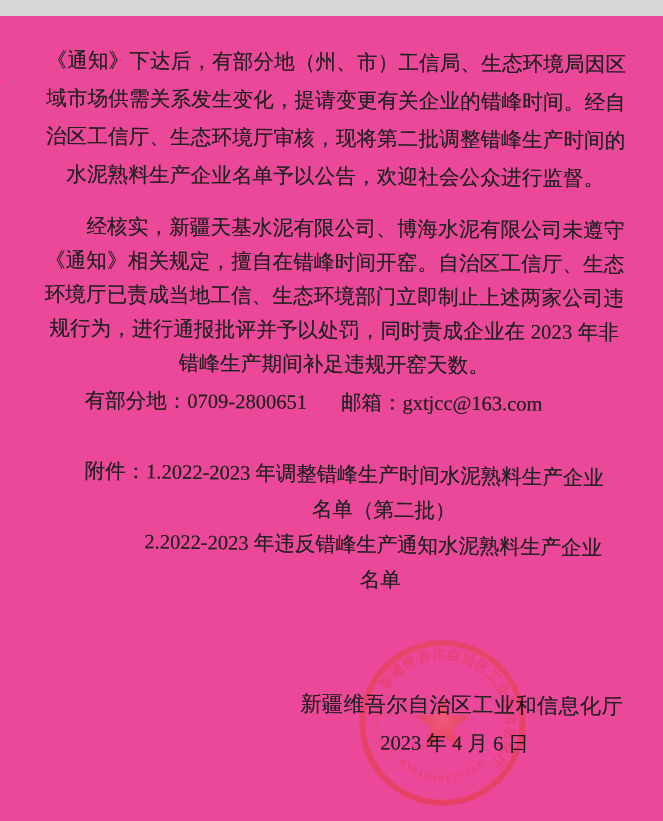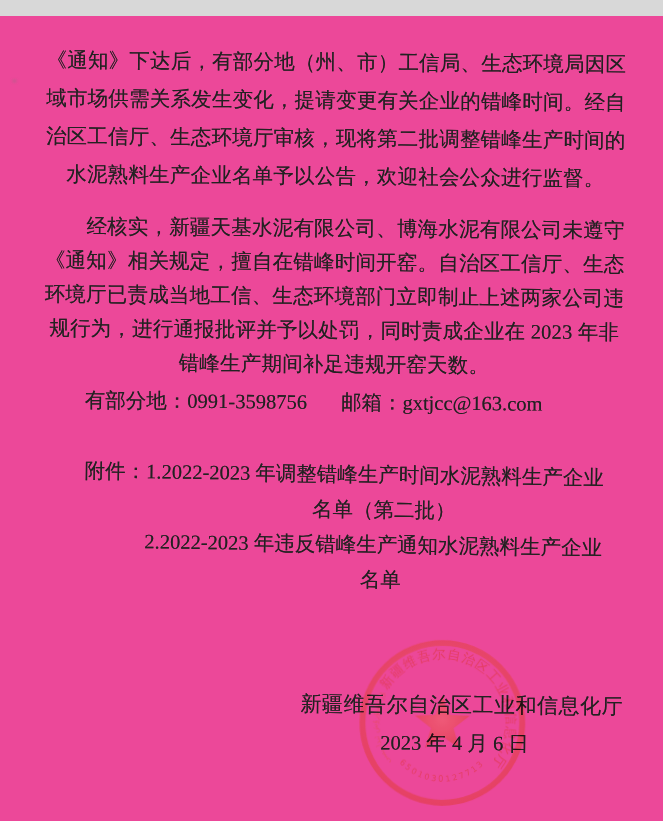--- a/index.html
+++ b/index.html
@@ -85,21 +85,21 @@
 
     <div class="para2">
       <div class="line indent">经核实，新疆天基水泥有限公司、博海水泥有限公司未遵守</div>
       <div class="line">《通知》相关规定，擅自在错峰时间开窑。自治区工信厅、生态</div>
       <div class="line">环境厅已责成当地工信、生态环境部门立即制止上述两家公司违</div>
       <div class="line">规行为，进行通报批评并予以处罚，同时责成企业在 2023 年非</div>
       <div class="line">错峰生产期间补足违规开窑天数。</div>
     </div>
 
     <div class="contact line">
-      <span>有部分地：</span><span>0991-3598756</span><span class="gap"></span><span>邮箱：</span><span>gxtjcc@163.com</span>
+      <span>有部分地：</span><span>0709-2800651</span><span class="gap"></span><span>邮箱：</span><span>gxtjcc@163.com</span>
     </div>
 
     <div class="attachment">
       <div class="line"><span>附件：</span><span>1.2022-2023 年调整错峰生产时间水泥熟料生产企业</span></div>
       <div class="line att-line2">名单（第二批）</div>
       <div class="line att-line3">2.2022-2023 年违反错峰生产通知水泥熟料生产企业</div>
       <div class="line att-line4">名单</div>
     </div>
 
     <div class="sig-org">新疆维吾尔自治区工业和信息化厅</div>

